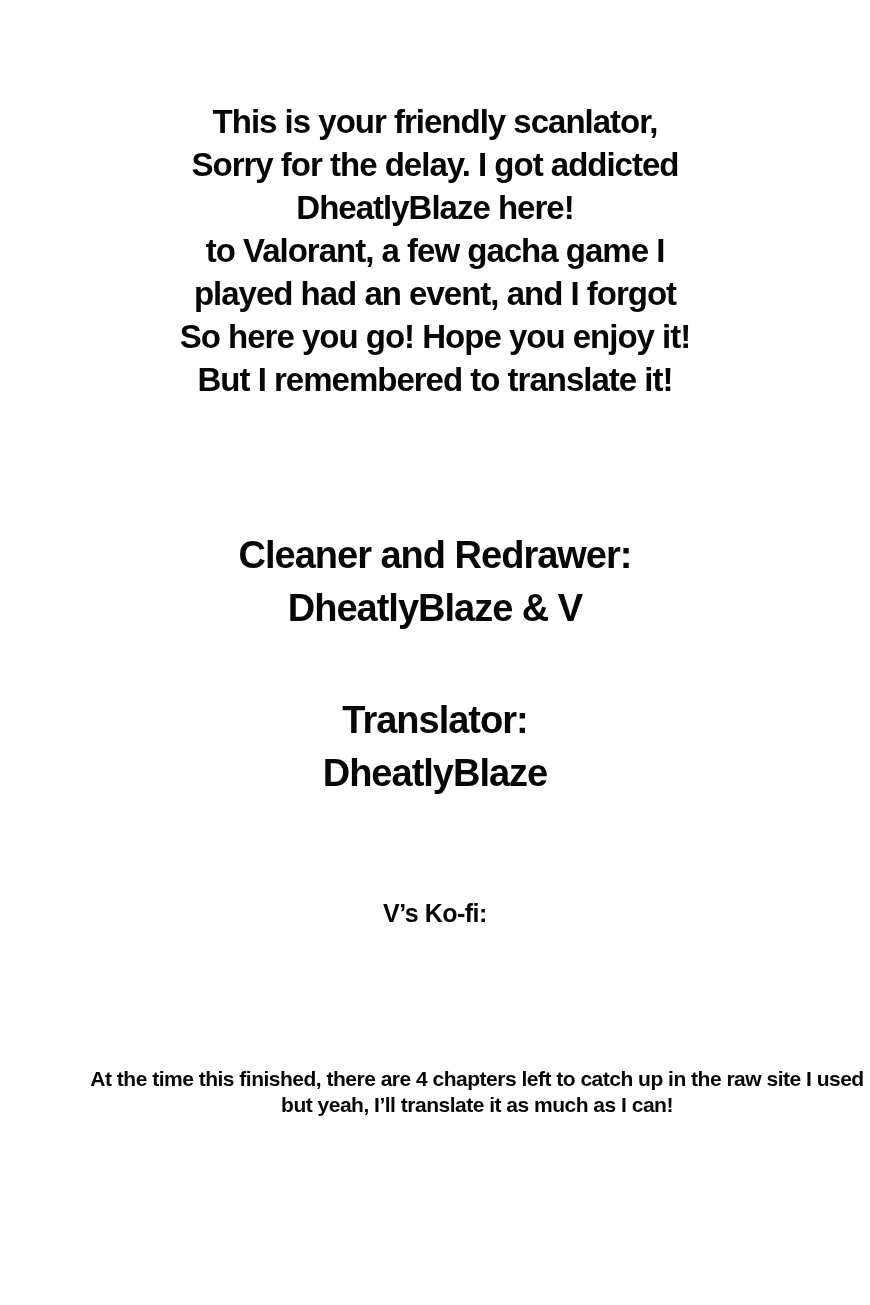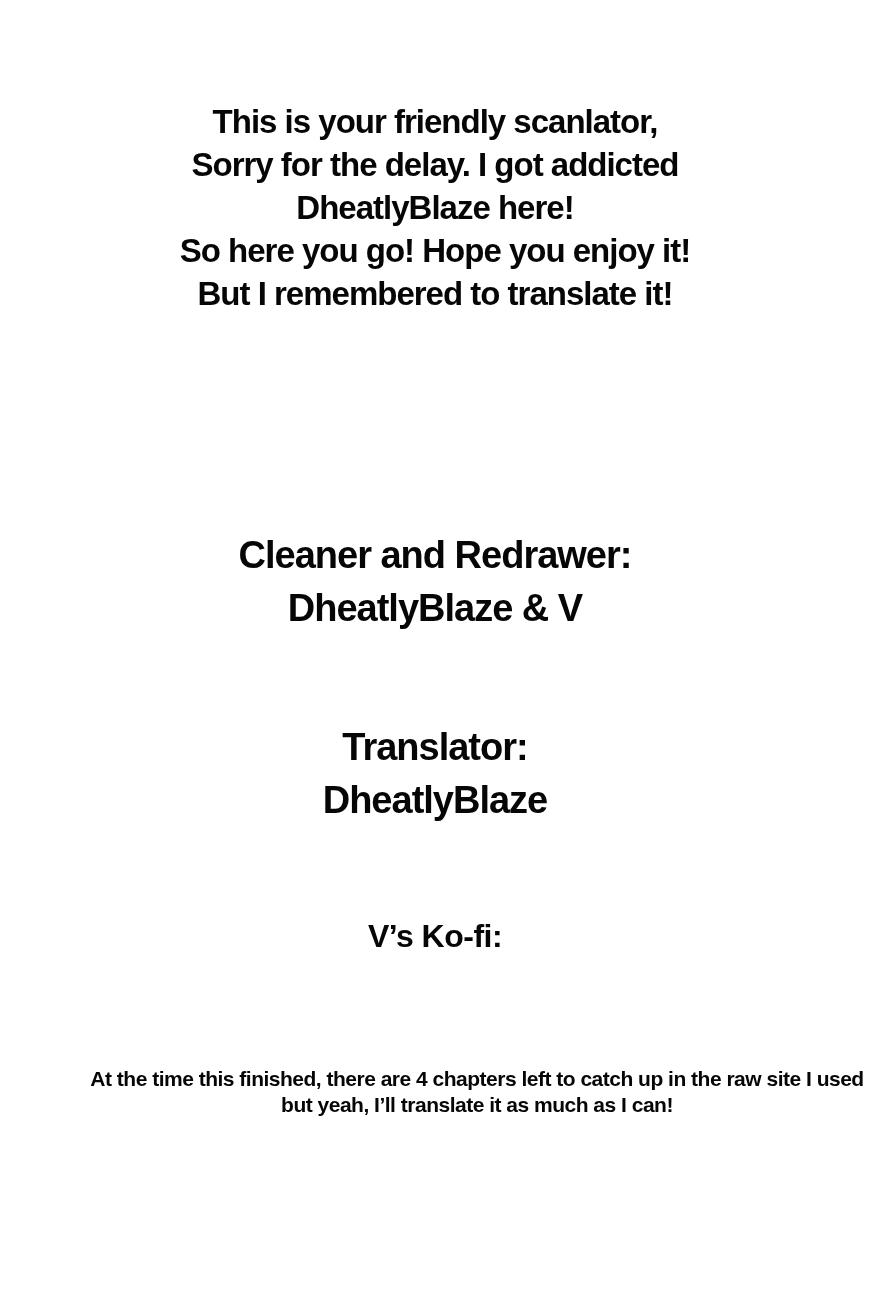--- a/index.html
+++ b/index.html
@@ -35,28 +35,28 @@
     line-height: 43px;
     letter-spacing: -1px;
   }
   .credits-cleaner {
     top: 529px;
     font-size: 38px;
     line-height: 53px;
     letter-spacing: -1px;
   }
   .credits-translator {
-    top: 721px;
+    top: 694px;
     font-size: 38px;
     line-height: 53px;
     letter-spacing: -1px;
   }
   .kofi {
-    top: 920px;
-    font-size: 32px;
+    top: 897px;
+    font-size: 25px;
     line-height: 32px;
     letter-spacing: -0.5px;
   }
   .footer-note {
     top: 1066px;
     font-size: 21px;
     line-height: 26px;
     letter-spacing: -0.5px;
     padding-left: 42px;
   }
@@ -64,20 +64,22 @@
 </style>
 </head>
 <body>
 
 <div class="page">
 
   <div class="block intro">
     <span class="line">This is your friendly scanlator,</span>
     <span class="line">Sorry for the delay. I got addicted</span>
     <span class="line">DheatlyBlaze here!</span>
+    <span class="line">to Valorant, a few gacha game I</span>
+    <span class="line">played had an event, and I forgot</span>
     <span class="line">So here you go! Hope you enjoy it!</span>
     <span class="line">But I remembered to translate it!</span>
   </div>
 
   <div class="block credits-cleaner">
     <span class="line">Cleaner and Redrawer:</span>
     <span class="line">DheatlyBlaze &amp; V</span>
   </div>
 
   <div class="block credits-translator">

